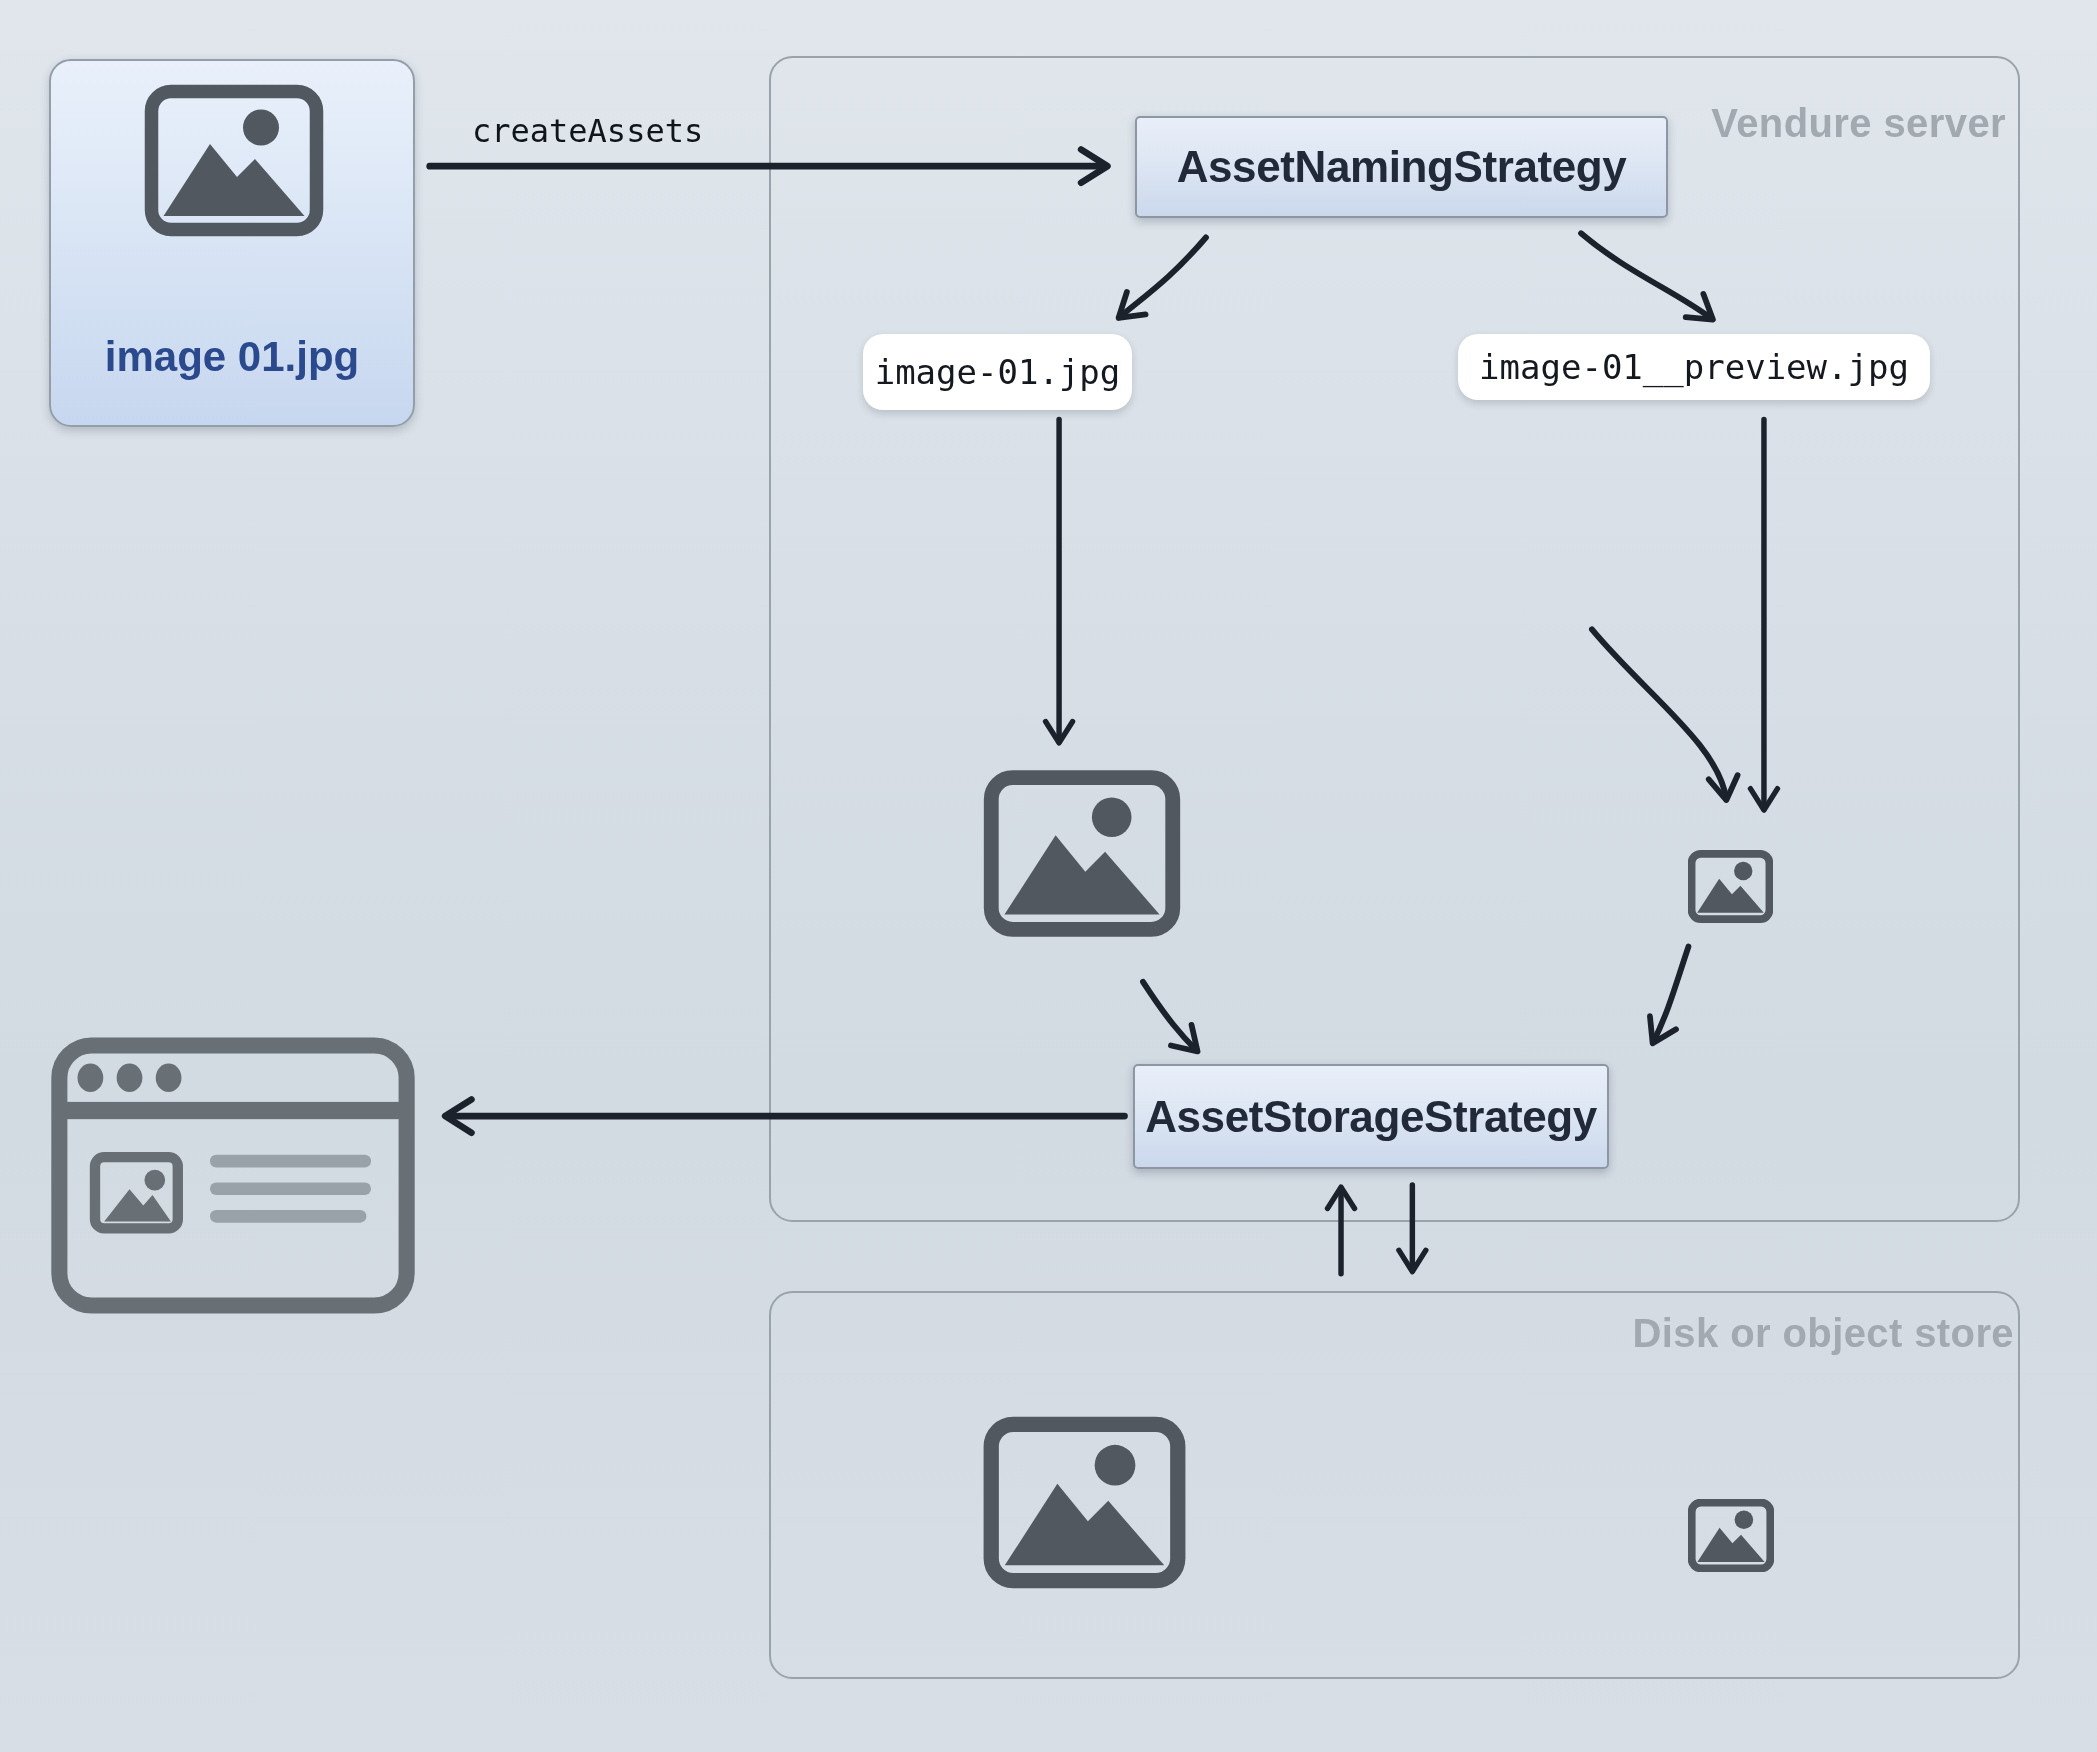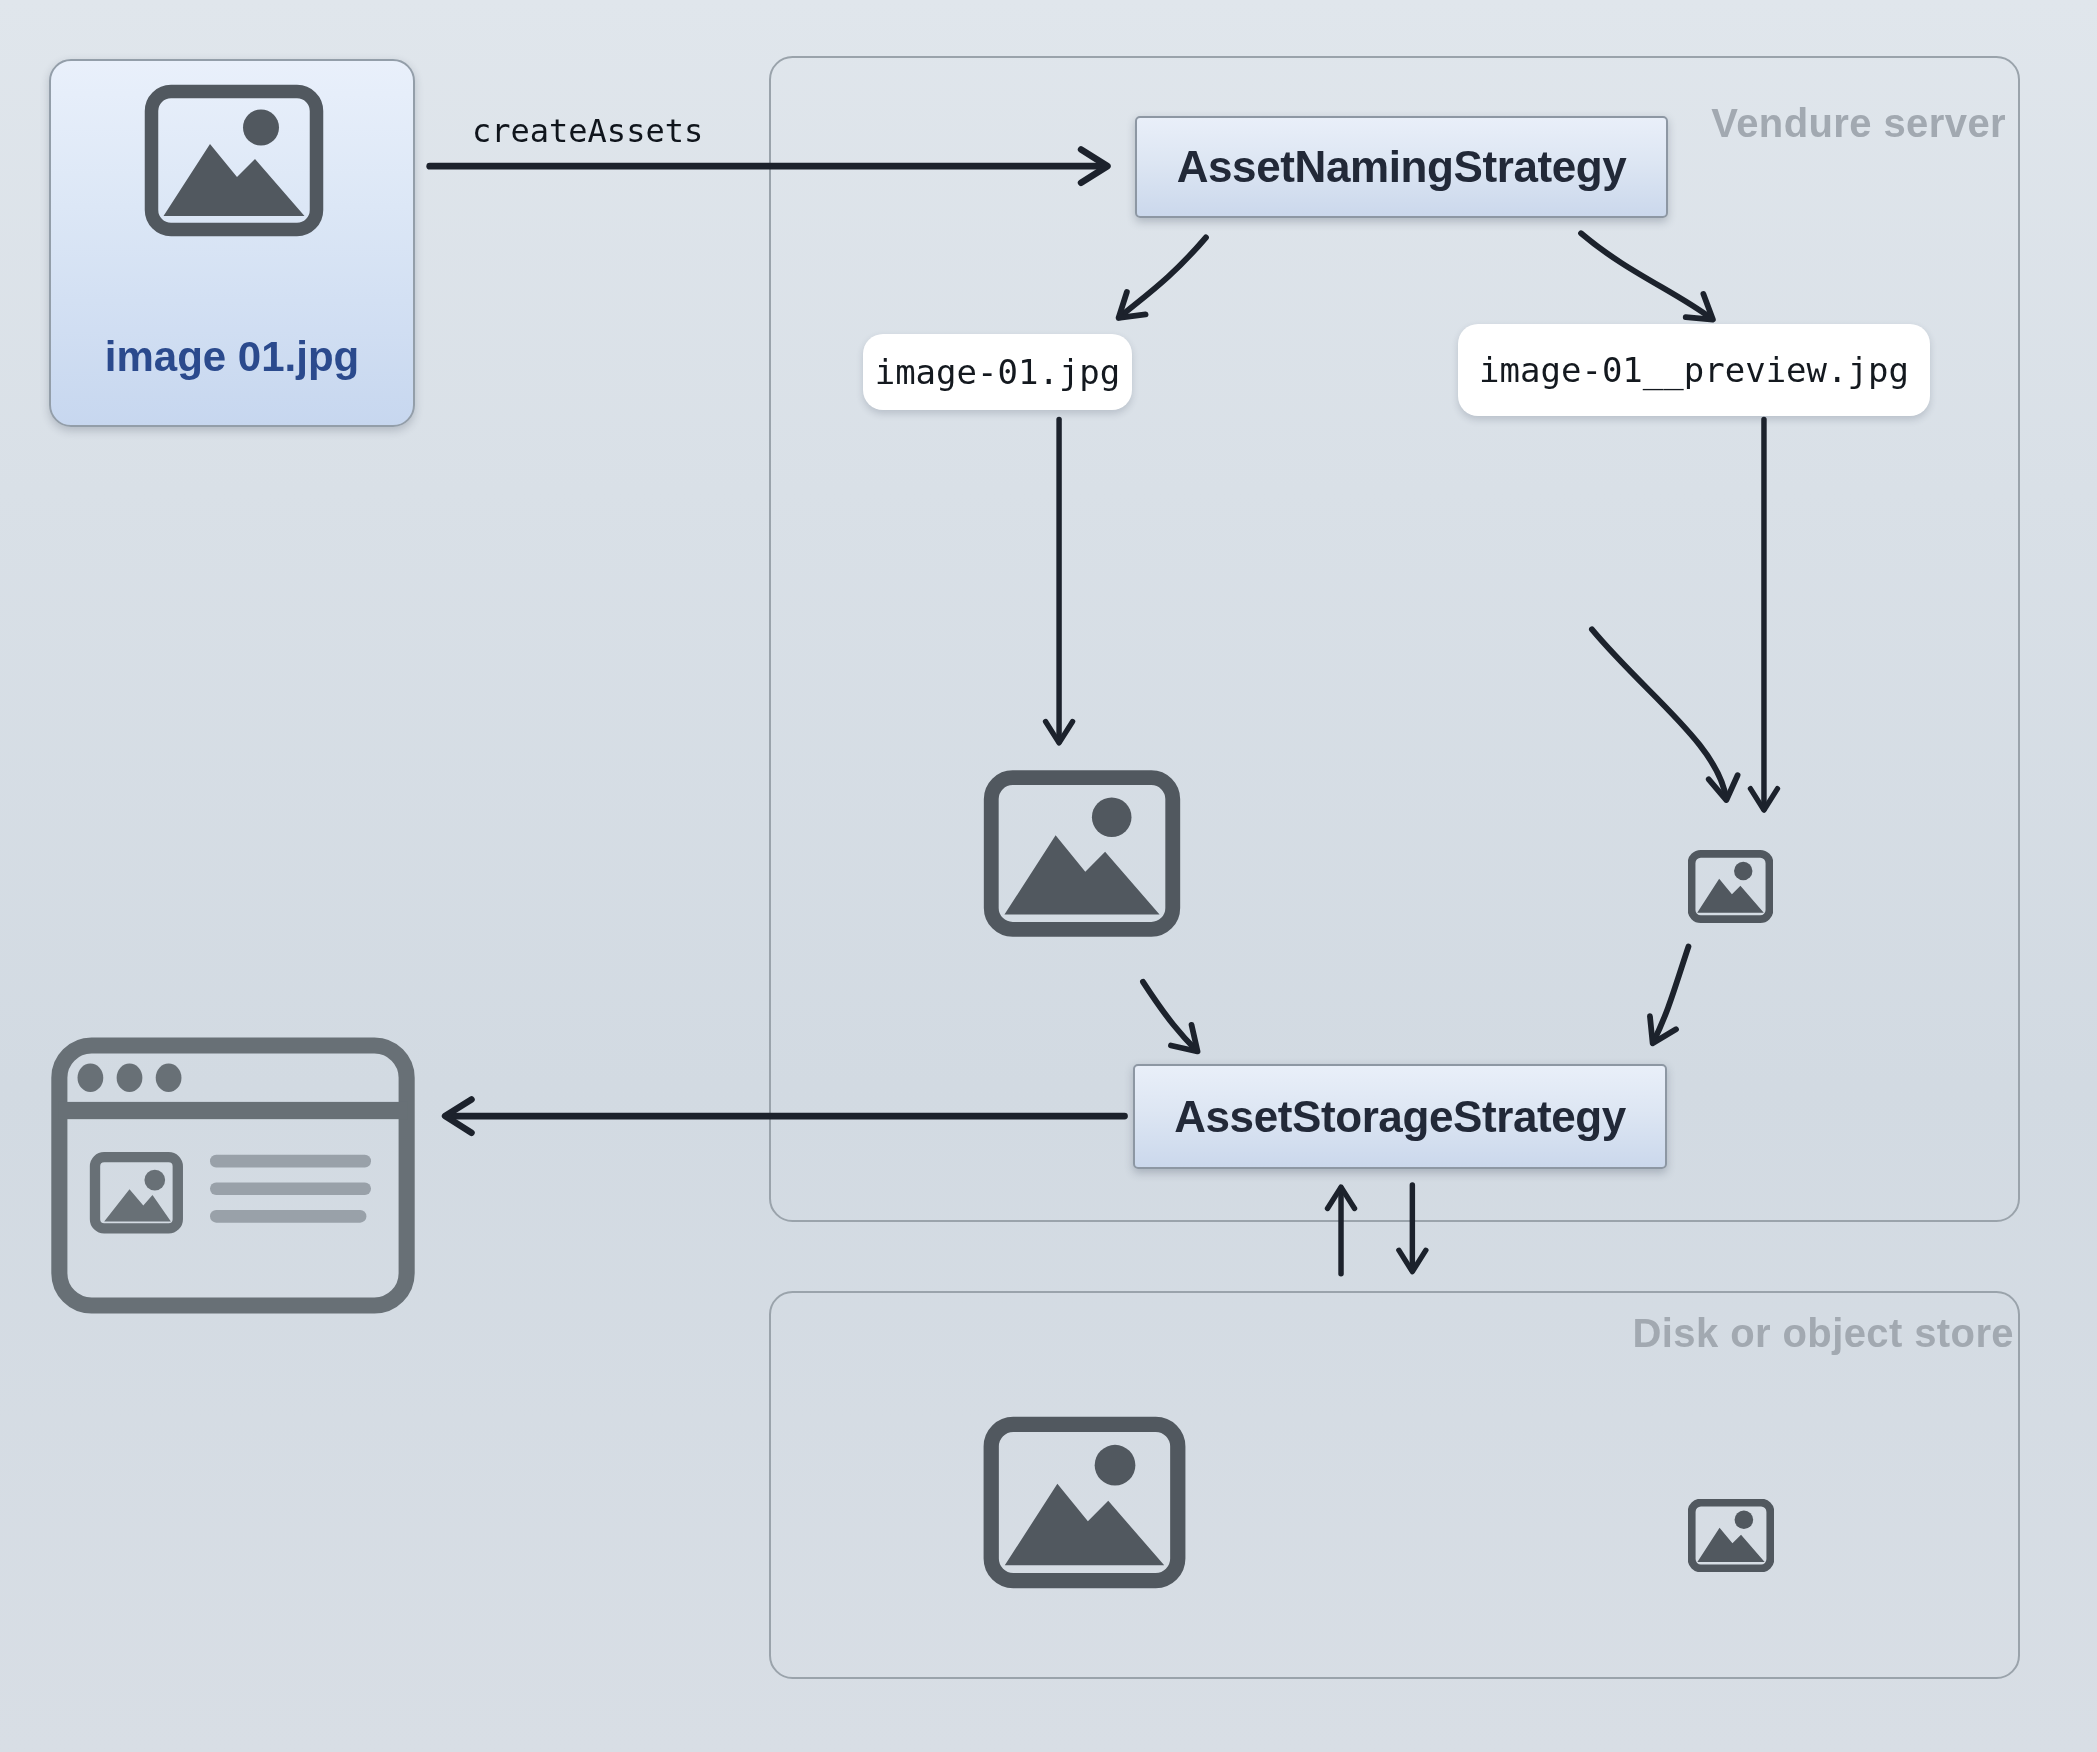--- a/index.html
+++ b/index.html
@@ -109,29 +109,29 @@
   <div class="code-label" style="left:460px; top:112px;margin-left:12px;">createAssets</div>
 
   <div class="group-container" style="left:769px; top:56px; width:1251px; height:1166px;"></div>
   <div class="group-title" style="right:92px; top:81px;margin-top:20px;">Vendure server</div>
 
   <div class="strategy-box" style="left:1135px; top:116px; width:533px; height:102px;">
     <span>AssetNamingStrategy</span>
   </div>
 
 
-  <div class="strategy-box" style="left:1133px; top:1064px; width:534px; height:105px;align-items:center;">
+  <div class="strategy-box" style="left:1133px; top:1064px; width:476px; height:105px;align-items:center;">
     <span>AssetStorageStrategy</span>
   </div>
 
   <div class="file-chip" style="left:863px; top:334px; width:269px; height:76px;">
     <span>image-01.jpg</span>
   </div>
 
-  <div class="file-chip" style="left:1458px; top:324px; width:472px; height:92px;">
+  <div class="file-chip" style="left:1458px; top:334px; width:472px; height:66px;">
     <span>image-01__preview.jpg</span>
   </div>
 
   <svg class="abs" style="left:983px; top:768px;" width="198" height="171" viewBox="0 0 120 102">
     <rect x="5" y="5" width="110" height="92" rx="13" fill="none" stroke="#51585f" stroke-width="9"></rect>
     <circle cx="78" cy="29" r="12" fill="#51585f"></circle>
     <path d="M13,88 L44,40 L62,62 L74,50 L107,88 Z" fill="#51585f"></path>
   </svg>
 
   <svg class="abs" style="left:1688px; top:850px;" width="85" height="73" viewBox="0 0 120 102">

